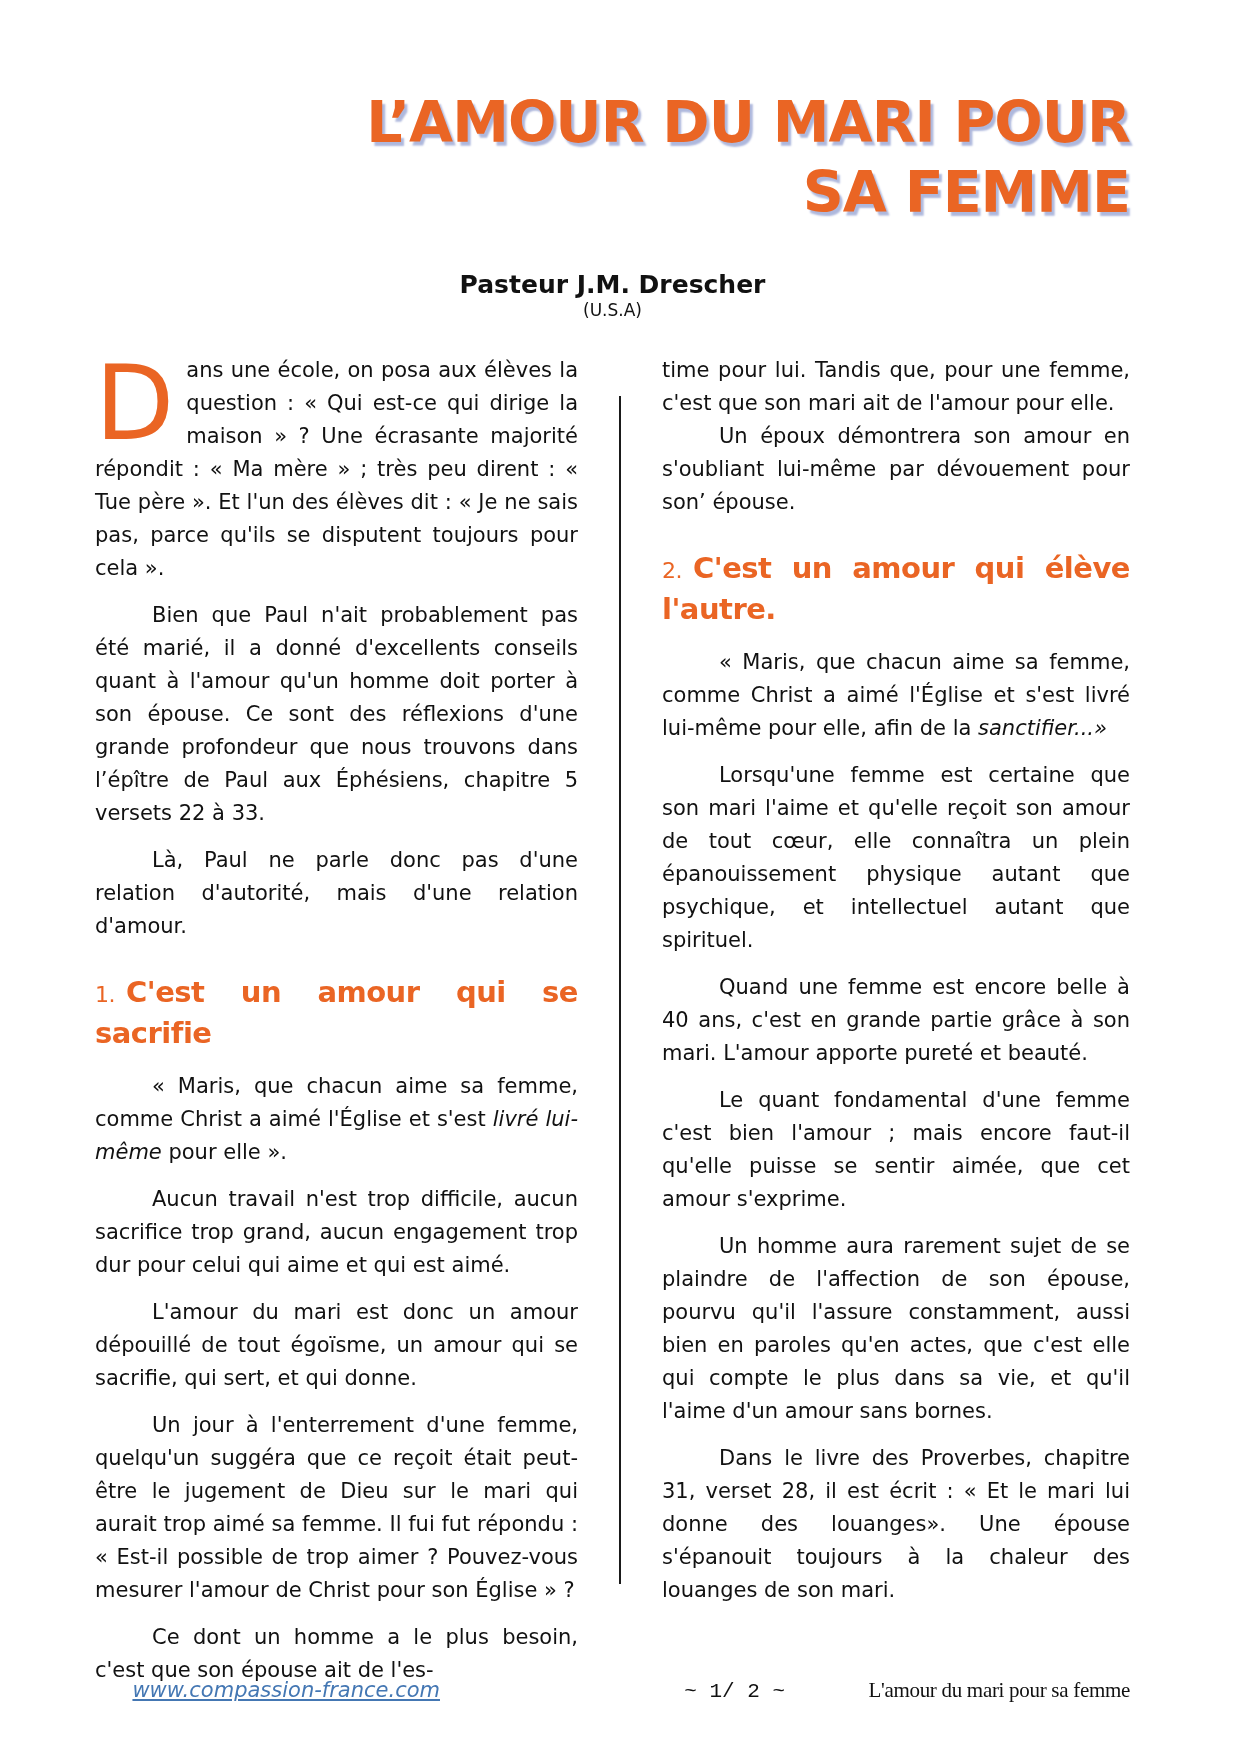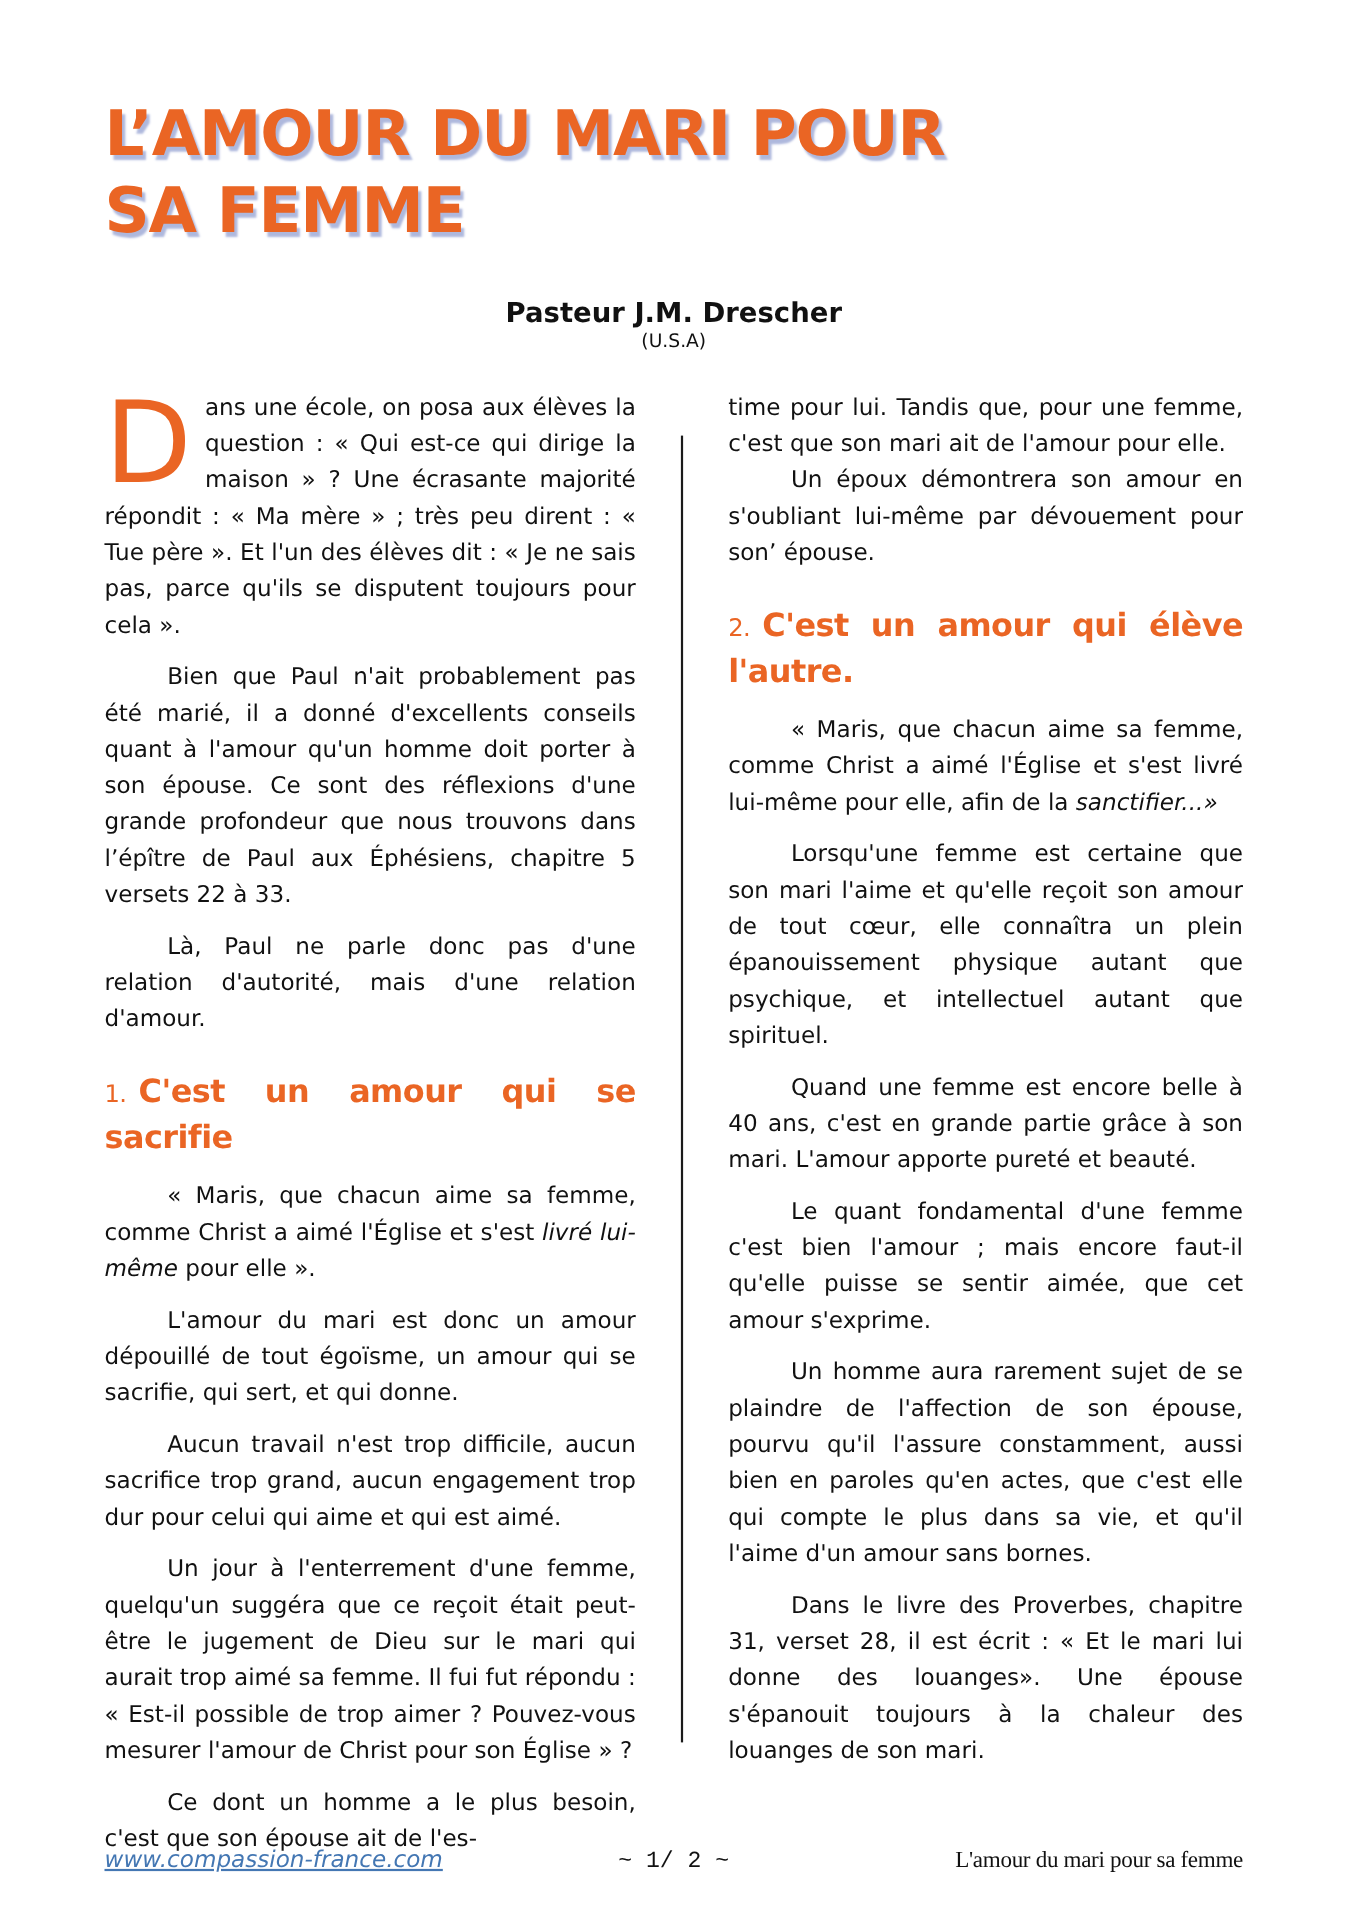--- a/index.html
+++ b/index.html
@@ -12,21 +12,21 @@
     margin: 0 auto;
     background: #ffffff;
     overflow: hidden;
     padding: 88px 110px 0 95px;
     font-family: "DejaVu Sans", "Liberation Sans", sans-serif;
     color: #111111;
   }
 
   
   .doc-title {
-    text-align: left;
+    text-align: right;
     font-weight: bold;
     font-size: 57px;
     line-height: 1.22;
     letter-spacing: -1px;
     color: var(--accent, #EA6524);
     text-shadow: 3px 4px 2px var(--title-shadow, #AEB8DD);
     margin: 0 0 0 0;
   }
 
   
@@ -89,21 +89,21 @@
   
   .footer {
     position: absolute;
     left: 95px;
     right: 110px;
     top: 1678px;
     display: flex;
     align-items: baseline;
     font-size: 21px;
   }
-  .footer > div { flex: 1; }
+  .footer > div { flex: 1; text-align: right; }
   .footer-site { text-align: left; }
   .footer-site a {
     font-style: italic;
     color: var(--link, #4477B3);
     text-decoration: underline;
     text-decoration-color: var(--link, #4477B3);
   }
   .footer-page { text-align: center; font-family: Liberation Mono, monospace; }
   .footer-title {
     text-align: right;
@@ -126,22 +126,22 @@
     <div class="country">(U.S.A)</div>
   </div>
 
   <div class="body-columns">
     <div class="col" id="col-left">
         <p class="body-para has-dropcap"><span class="dropcap">D</span><span>ans une école, on posa aux élèves la question : « Qui est-ce qui dirige la maison » ? Une écrasante majorité répondit : « Ma mère » ; très peu dirent : « Tue père ». Et l'un des élèves dit : « Je ne sais pas, parce qu'ils se disputent toujours pour cela ».</span></p>
         <p class="body-para"><span>Bien que Paul n'ait probablement pas été marié, il a donné d'excellents conseils quant à l'amour qu'un homme doit porter à son épouse. Ce sont des réflexions d'une grande profondeur que nous trouvons dans l’épître de Paul aux Éphésiens, chapitre 5 versets 22 à 33.</span></p>
         <p class="body-para"><span>Là, Paul ne parle donc pas d'une relation d'autorité, mais d'une relation d'amour.</span></p>
         <h2 class="section-heading"><span class="heading-num">1.</span><span>C'est un amour qui se sacrifie</span></h2>
         <p class="body-para"><span>« Maris, que chacun aime sa femme, comme Christ a aimé l'Église et s'est </span><em>livré lui-même</em><span> pour elle ».</span></p>
+        <p class="body-para"><span>Aucun travail n'est trop difficile, aucun sacrifice trop grand, aucun engagement trop dur pour celui qui aime et qui est aimé.</span></p>
         <p class="body-para"><span>L'amour du mari est donc un amour dépouillé de tout égoïsme, un amour qui se sacrifie, qui sert, et qui donne.</span></p>
-        <p class="body-para"><span>Aucun travail n'est trop difficile, aucun sacrifice trop grand, aucun engagement trop dur pour celui qui aime et qui est aimé.</span></p>
         <p class="body-para"><span>Un jour à l'enterrement d'une femme, quelqu'un suggéra que ce reçoit était peut-être le jugement de Dieu sur le mari qui aurait trop aimé sa femme. Il fui fut répondu : « Est-il possible de trop aimer ? Pouvez-vous mesurer l'amour de Christ pour son Église » ?</span></p>
         <p class="body-para"><span>Ce dont un homme a le plus besoin, c'est que son épouse ait de l'es-</span></p>
       </div>
     <div class="col" id="col-right">
         <p class="body-para no-indent"><span>time pour lui. Tandis que, pour une femme, c'est que son mari ait de l'amour pour elle.</span></p>
         <p class="body-para tight"><span>Un époux démontrera son amour en s'oubliant lui-même par dévouement pour son’ épouse.</span></p>
         <h2 class="section-heading"><span class="heading-num">2.</span><span>C'est un amour qui élève l'autre.</span></h2>
         <p class="body-para"><span>« Maris, que chacun aime sa femme, comme Christ a aimé l'Église et s'est livré lui-même pour elle, afin de la </span><em>sanctifier...»</em></p>
         <p class="body-para"><span>Lorsqu'une femme est certaine que son mari l'aime et qu'elle reçoit son amour de tout cœur, elle connaîtra un plein épanouissement physique autant que psychique, et intellectuel autant que spirituel.</span></p>
         <p class="body-para"><span>Quand une femme est encore belle à 40 ans, c'est en grande partie grâce à son mari. L'amour apporte pureté et beauté.</span></p>

